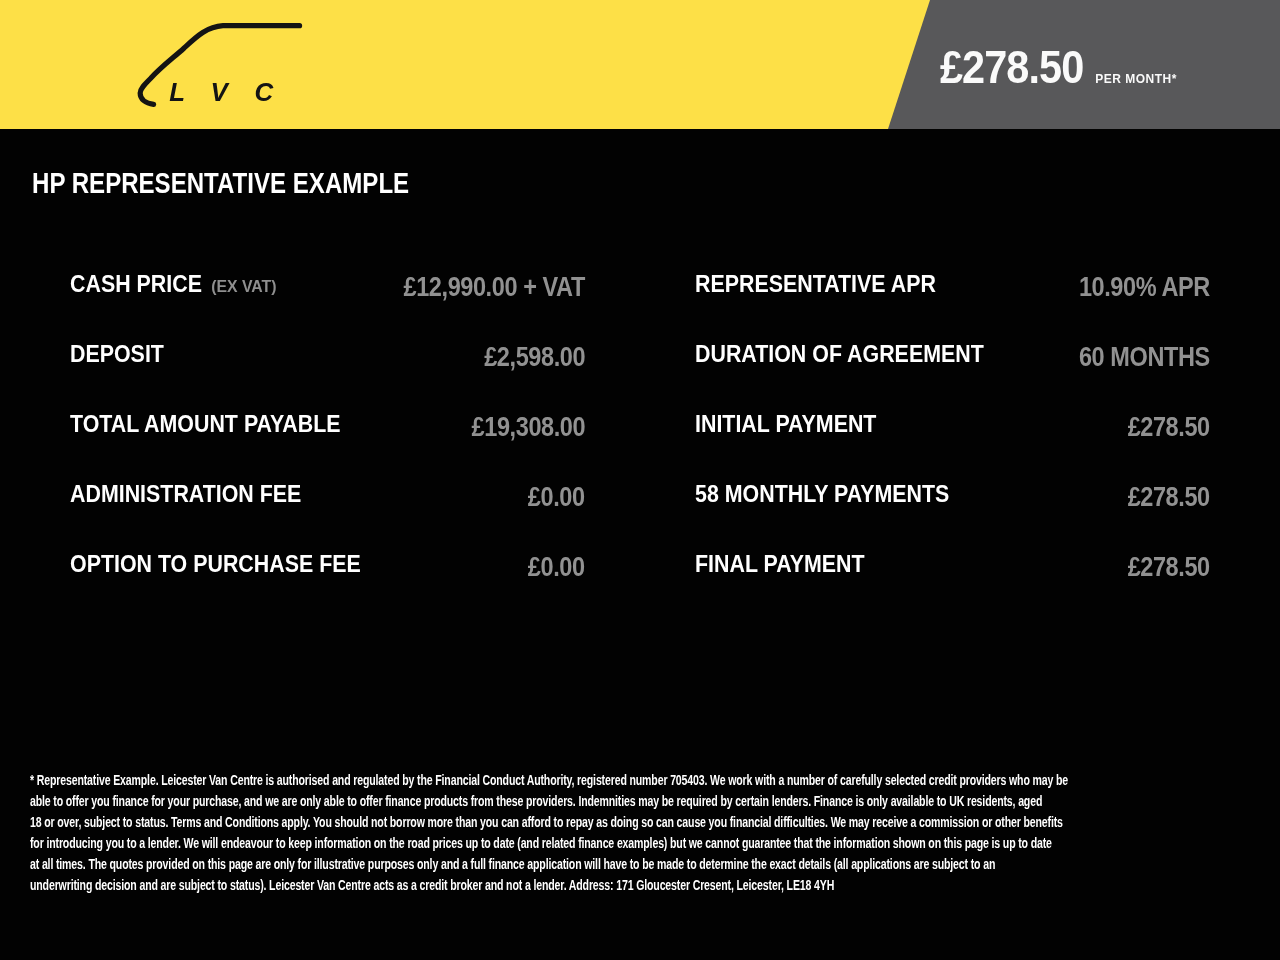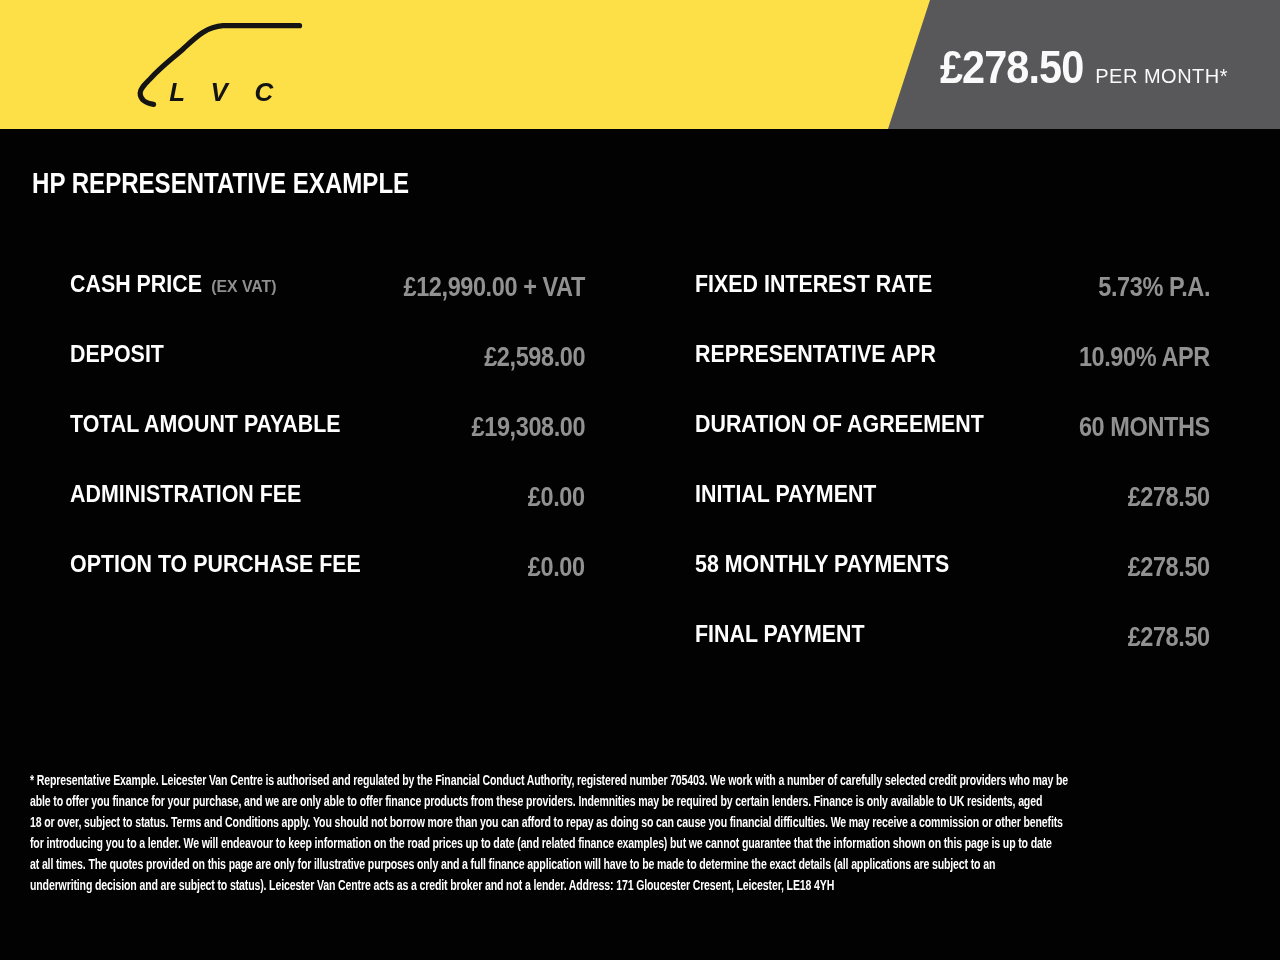--- a/index.html
+++ b/index.html
@@ -23,21 +23,21 @@
     display:flex;align-items:baseline;
     padding-top:40px;padding-left:52px;box-sizing:border-box;
     color:#fafafa;
   }
   .price-amount{
     font-size:46px;font-weight:bold;white-space:nowrap;
     transform:scaleX(0.9);transform-origin:left center;
     margin-right:-4px;letter-spacing:-1px;
   }
   .price-period{
-    font-size:20px;font-weight:normal;letter-spacing:0.5px;white-space:nowrap;
+    font-size:12px;font-weight:bold;letter-spacing:0.5px;white-space:nowrap;
   }
 
   
   .page-title{
     position:absolute;left:32px;top:167px;
     color:#ffffff;font-size:29px;font-weight:bold;white-space:nowrap;
     transform:scaleX(0.83);transform-origin:left top;
   }
 
   
@@ -119,26 +119,20 @@
         <span class="flabel">
           <span>OPTION TO PURCHASE FEE</span>
         </span>
         <span class="fvalue">£0.00</span>
       </div>
     </div>
 
     <div class="col col-right">
       <div class="frow">
         <span class="flabel">
-          <span>FIXED INTEREST RATE</span>
-        </span>
-        <span class="fvalue">5.73% P.A.</span>
-      </div>
-      <div class="frow">
-        <span class="flabel">
           <span>REPRESENTATIVE APR</span>
         </span>
         <span class="fvalue">10.90% APR</span>
       </div>
       <div class="frow">
         <span class="flabel">
           <span>DURATION OF AGREEMENT</span>
         </span>
         <span class="fvalue">60 MONTHS</span>
       </div>

